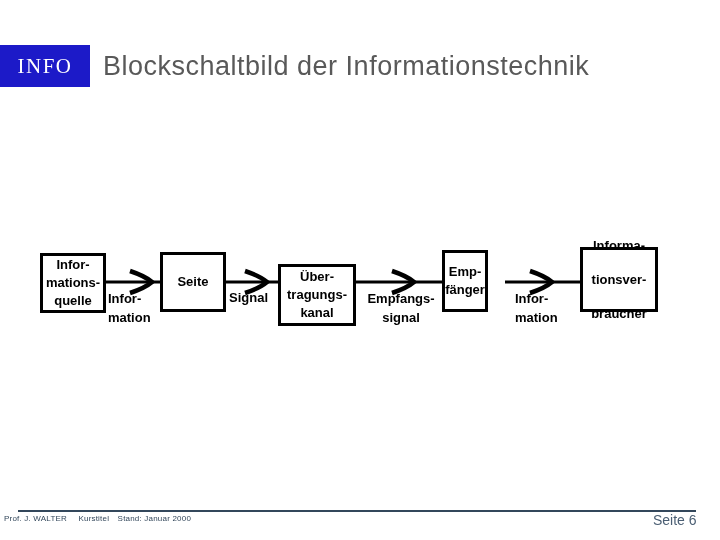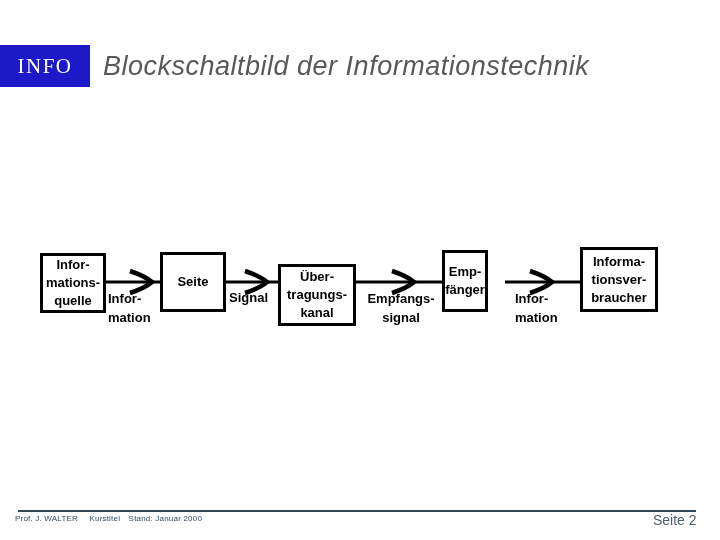--- a/index.html
+++ b/index.html
@@ -12,45 +12,44 @@
     position:absolute;left:0;top:45px;width:90px;height:42px;background:#1c1ac8;
     display:flex;align-items:center;justify-content:center;
   }
   .logo span{
     color:#ffffff;font-family:"Liberation Serif",serif;font-size:21px;letter-spacing:1.5px;
   }
   .title{
     position:absolute;left:103px;top:51px;margin:0;white-space:nowrap;
     font-size:27px;font-weight:400;color:#595959;letter-spacing:0.5px;
     font-family:"Liberation Sans",sans-serif;
-    font-style:italic;
   }
   .connectors{position:absolute;left:0;top:0;width:720px;height:540px;}
   .dbox{
     position:absolute;box-sizing:border-box;border:3px solid #000;background:#fff;
     display:flex;flex-direction:column;align-items:center;justify-content:center;
     font-weight:700;font-size:13px;line-height:18px;color:#000;text-align:center;
     white-space:nowrap;
   }
   .b1{left:40px;top:253px;width:66px;height:60px;}
   .b2{left:160px;top:252px;width:66px;height:60px;}
   .b3{left:278px;top:250px;width:78px;height:62px;margin-top:14px;}
   .b4{left:442px;top:250px;width:46px;height:62px;}
-  .b5{left:580px;top:247px;width:78px;height:65px;}
+  .b5{left:580px;top:247px;width:78px;height:65px;gap:16px;}
   .flbl{
     position:absolute;font-weight:700;font-size:13px;line-height:19px;color:#000;
     white-space:nowrap;
   }
   .l1{left:108px;top:289px;}
   .l2{left:229px;top:288px;}
   .l3{left:361px;top:289px;width:80px;text-align:center;}
   .l4{left:515px;top:289px;}
   .footer-line{position:absolute;left:18px;top:510px;width:678px;height:2px;background:#33475b;}
   .footer-credits{
-    position:absolute;left:15px;top:514px;font-size:8px;color:#33475b;letter-spacing:0.2px;
+    position:absolute;left:4px;top:514px;font-size:8px;color:#33475b;letter-spacing:0.2px;
     white-space:nowrap;
   }
   .footer-credits .course{margin-left:9px;}
   .footer-credits .version{margin-left:6px;}
   .page-num{position:absolute;left:653px;top:512px;font-size:14px;color:#4a5e73;}
 </style>
 </head>
 <body>
 
 <div class="slide">
@@ -121,15 +120,15 @@
   </div>
 
   <div class="footer-line"></div>
 
   <div class="footer-credits">
     <span class="author">Prof. J. WALTER</span>
     <span class="course">Kurstitel</span>
     <span class="version">Stand: Januar 2000</span>
   </div>
 
-  <div class="page-num">Seite 2</div>
+  <div class="page-num">Seite 6</div>
 
 </div>
 
 </body></html>

